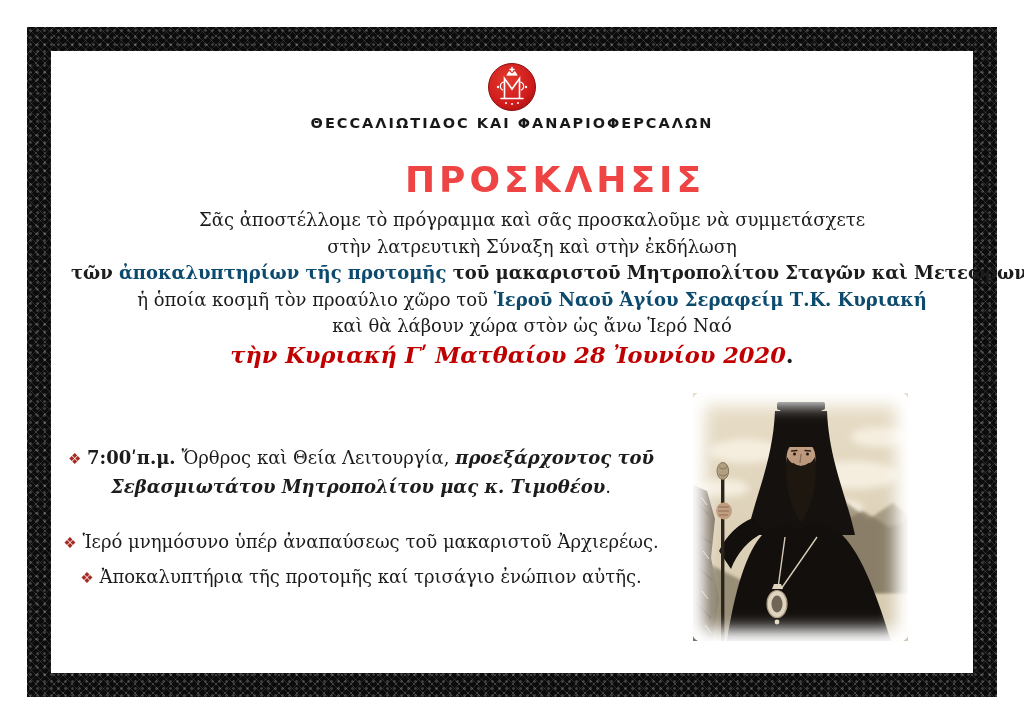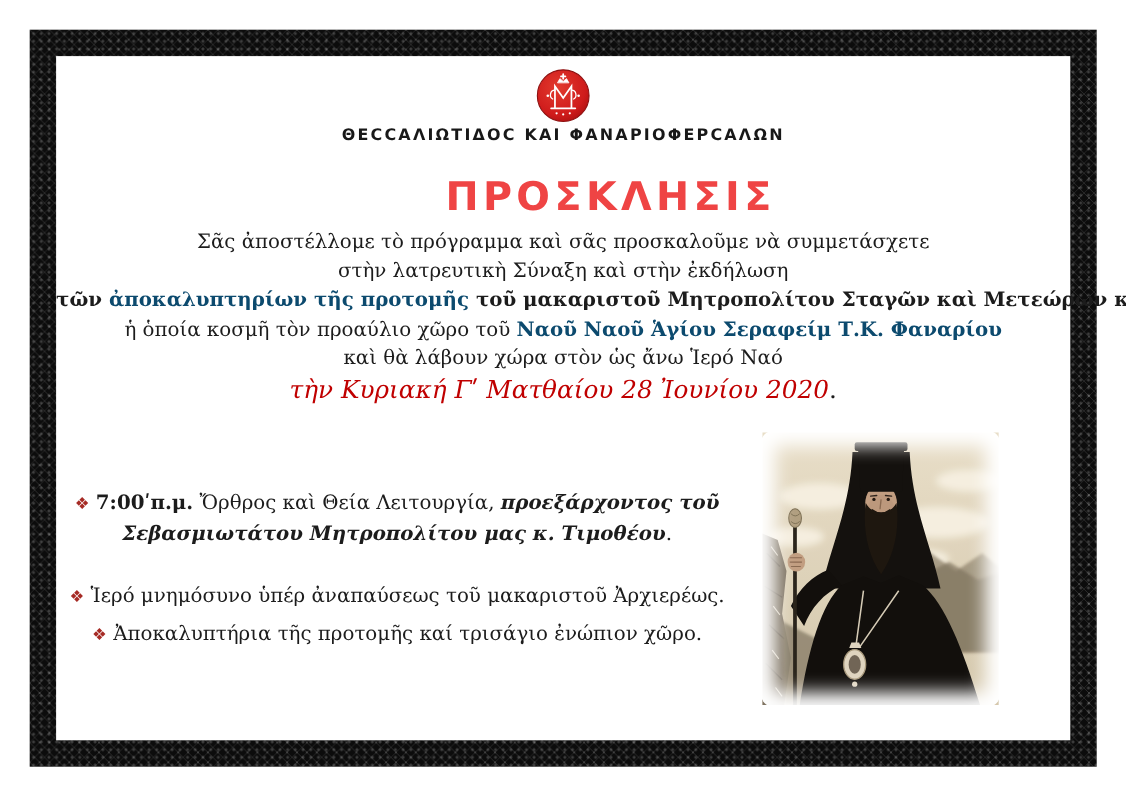--- a/index.html
+++ b/index.html
@@ -19,28 +19,28 @@
   .seal{position:absolute;left:50%;top:11px;transform:translateX(-50%);width:50px;height:50px;}
   .org-line{position:absolute;width:100%;text-align:center;color:#181818;
             font-family:"DejaVu Sans", sans-serif;font-weight:bold;}
   .org-line.l1{top:61px;font-size:14.5px;letter-spacing:3px;}
   .org-line.l2{top:64px;font-size:14.5px;letter-spacing:2px;}
 
   .doc-title{position:absolute;top:108px;width:100%;text-align:center;color:#ef4444;
              font-family:"DejaVu Sans", sans-serif;font-weight:600;font-size:36px;letter-spacing:4px;padding-left:43px;}
 
   .para{position:absolute;top:156px;width:100%;text-align:center;color:#1c1c1c;
-        font-size:18px;line-height:26.5px;}
+        font-size:18px;line-height:26.5px;padding-left:20px;}
   .para .ln{white-space:nowrap;}
   .red{color:#0c4a6e;font-weight:bold;}
   .bold{font-weight:bold;}
   .bi{font-weight:bold;font-style:italic;}
 
   .date-line{position:absolute;top:291px;width:100%;text-align:center;
-             font-size:22.5px;font-weight:normal;font-style:italic;color:#c00000;}
+             font-size:22.5px;font-weight:bold;font-style:italic;color:#c00000;}
   .date-line .dot{color:#1c1c1c;font-style:normal;}
 
   .program-heading{position:absolute;left:-28px;top:363px;width:620px;text-align:center;
                    color:#1d3464;font-family:"DejaVu Sans", sans-serif;font-weight:600;
                    font-size:29px;letter-spacing:3px;}
   .prog-item{position:absolute;width:620px;text-align:center;color:#1c1c1c;
              font-size:18px;line-height:27px;}
   .prog-item .bullet{color:#a62b25;font-family:"DejaVu Sans", sans-serif;font-size:15px;}
   .item1{top:393px;}
   .item2{top:477px;}
@@ -87,21 +87,21 @@
     </div>
 
     <div class="org-line l2">ΘΕCCΑΛΙΩΤΙΔΟC ΚΑΙ ΦΑΝΑΡΙΟΦΕΡCΑΛΩΝ</div>
 
     <div class="doc-title">ΠΡΟΣΚΛΗΣΙΣ</div>
 
     <div class="para">
       <div class="ln">Σᾶς ἀποστέλλομε τὸ πρόγραμμα καὶ σᾶς προσκαλοῦμε νὰ συμμετάσχετε</div>
       <div class="ln">στὴν λατρευτικὴ Σύναξη καὶ στὴν ἐκδήλωση</div>
       <div class="ln"><span class="bold">τῶν </span><span class="red">ἀποκαλυπτηρίων τῆς προτομῆς</span><span class="bold"> τοῦ μακαριστοῦ Μητροπολίτου Σταγῶν καὶ Μετεώρων κυροῦ Σεραφείμ,</span></div>
-      <div class="ln"><span>ἡ ὁποία κοσμῆ τὸν προαύλιο χῶρο τοῦ </span><span class="red">Ναοῦ Ναοῦ Ἁγίου Σεραφείμ Τ.Κ. Φαναρίου</span></div>
+      <div class="ln"><span>ἡ ὁποία κοσμῆ τὸν προαύλιο χῶρο τοῦ </span><span class="red">Ἱεροῦ Ναοῦ Ἁγίου Σεραφείμ Τ.Κ. Κυριακή</span></div>
       <div class="ln">καὶ θὰ λάβουν χώρα στὸν ὡς ἄνω Ἱερό Ναό</div>
     </div>
 
     <div class="date-line"><span>τὴν Κυριακή Γʹ Ματθαίου 28 Ἰουνίου 2020</span><span class="dot">.</span></div>
 
 
     <div class="prog-item item1">
       <span class="bullet">❖</span>
       <span class="bold">7:00ʹπ.μ.</span>
       <span>Ὄρθρος καὶ Θεία Λειτουργία,</span>
@@ -109,21 +109,21 @@
       <span class="bi">Σεβασμιωτάτου Μητροπολίτου μας κ. Τιμοθέου</span><span>.</span>
     </div>
 
     <div class="prog-item item2">
       <span class="bullet">❖</span>
       <span>Ἱερό μνημόσυνο ὑπέρ ἀναπαύσεως τοῦ μακαριστοῦ Ἀρχιερέως.</span>
     </div>
 
     <div class="prog-item item3">
       <span class="bullet">❖</span>
-      <span>Ἀποκαλυπτήρια τῆς προτομῆς καί τρισάγιο ἐνώπιον χῶρο.</span>
+      <span>Ἀποκαλυπτήρια τῆς προτομῆς καί τρισάγιο ἐνώπιον αὐτῆς.</span>
     </div>
 
     <div class="photo" role="img">
       <svg viewBox="0 0 215 248" xmlns="http://www.w3.org/2000/svg">
         <defs>
           <linearGradient id="sky" x1="0" y1="0" x2="0" y2="1">
             <stop offset="0%" stop-color="#ece4cf"></stop>
             <stop offset="100%" stop-color="#d8ccb1"></stop>
           </linearGradient>
           <filter id="soft">

